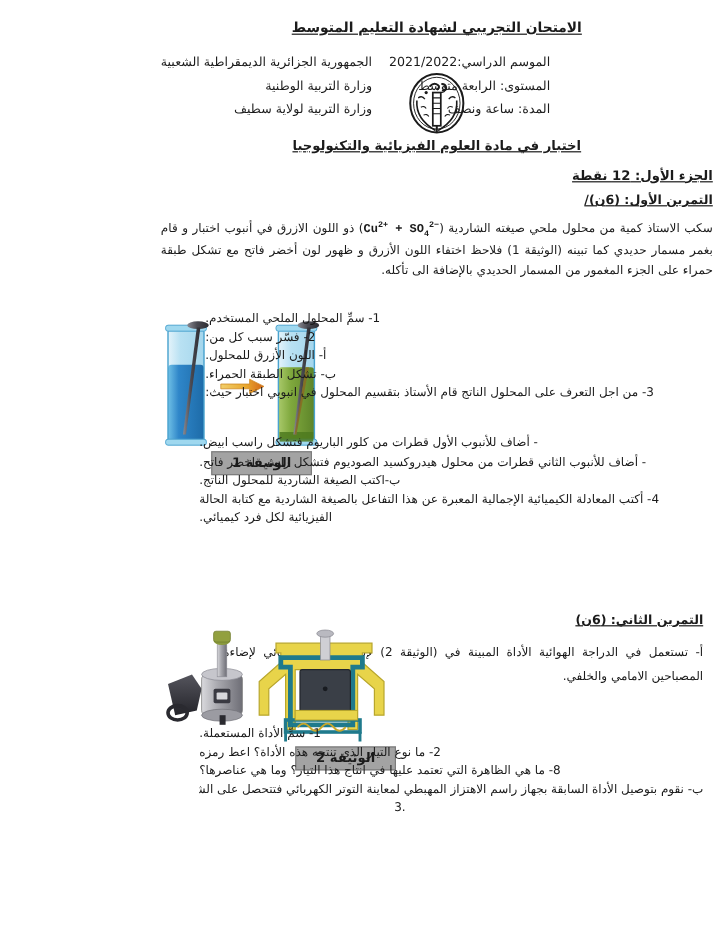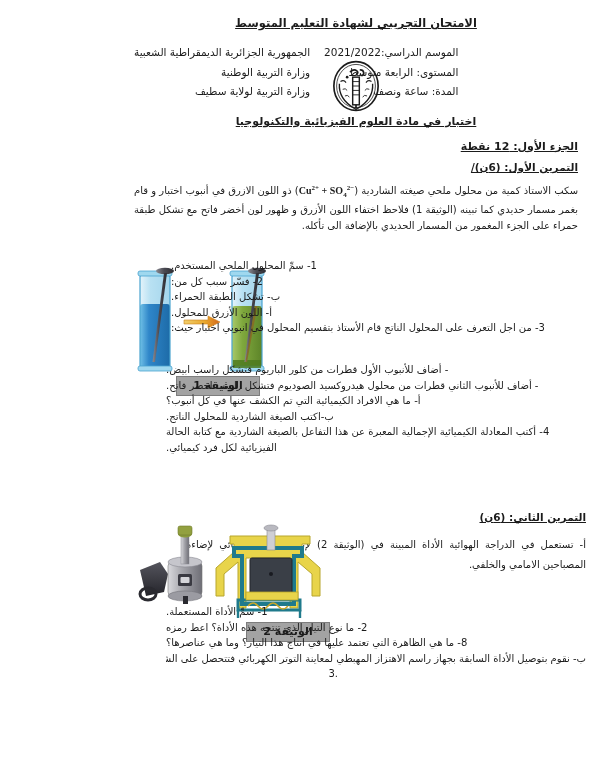--- a/index.html
+++ b/index.html
@@ -15,21 +15,21 @@
     font-family: "DejaVu Sans", "Liberation Sans", sans-serif;
     color: #1b1b1b;
     overflow: hidden;
   }
 
   .page {
     position: relative;
     width: 480px;
     height: 776px;
     box-sizing: border-box;
-    padding: 10px 22px 0 14px;
+    padding: 10px 6px 0 14px;
   }
 
   
   .ar {
     direction: rtl;
     text-align: right;
     font-family: "DejaVu Sans", "Liberation Sans", sans-serif;
     line-height: 1.32;
   }
 
@@ -98,21 +98,21 @@
 
   
   .para {
     font-size: 10px;
     text-align: justify;
     text-align-last: right;
     line-height: 1.62;
     margin: 0 0 4px 0;
   }
   .formula {
-    font-family: Liberation Serif, serif;
+    font-family: Liberation Mono, monospace;
     font-weight: bold;
     font-size: 10px;
     direction: ltr;
     unicode-bidi: isolate;
     display: inline-block;
   }
   .formula sub, .formula sup { font-size: 7px; font-weight: bold; }
 
   
   .q-line {
@@ -328,29 +328,28 @@
         <path d="M122 11 L125 11 L113 100 L110.5 100 Z" fill="url(#gNail)"></path>
         <path d="M121 44 L123.4 44 L113 100 L111.4 100 Z" fill="#8a6a22" opacity="0.85"></path>
       </g>
     </svg>
     <div class="doc-label fig1-label ar">الوثيقة 1</div>
   </div>
 
   <div class="flow-1">
     <div class="q-line ar">1- سمِّ المحلول الملحي المستخدم.</div>
     <div class="q-line ar">2- فسّر سبب كل من:</div>
+    <div class="q-line ar q-indent-1">أ-   اللون الأزرق للمحلول.</div>
     <div class="q-line ar">ب- تشكل الطبقة الحمراء.</div>
-    <div class="q-line ar q-indent-1">أ-   اللون الأزرق للمحلول.</div>
     <div class="q-line ar wrap" style="padding-right:18px; line-height:1.5;">3- من اجل التعرف على المحلول الناتج قام الأستاذ بتقسيم المحلول في انبوبي اختبار حيث:</div>
   </div>
 
   <div class="flow-2">
     <div class="q-line ar clip-right" style="padding-right:18px;">-   أضاف للأنبوب الأول قطرات من كلور الباريوم فتشكل راسب ابيض.</div>
     <div class="q-line ar clip-right" style="padding-right:18px;">-   أضاف للأنبوب الثاني قطرات من محلول هيدروكسيد الصوديوم فتشكل راسب اخضر فاتح.</div>
-    <div class="q-line ar" style="padding-right:30px;">أ-   ما هي الافراد الكيميائية التي تم الكشف عنها في كل أنبوب؟</div>
     <div class="q-line ar" style="padding-right:30px;">ب-اكتب الصيغة الشاردية للمحلول الناتج.</div>
     <div class="q-line ar wrap" style="line-height:1.55;">4-  أكتب المعادلة الكيميائية الإجمالية المعبرة عن هذا التفاعل بالصيغة الشاردية مع كتابة الحالة الفيزيائية لكل فرد كيميائي.</div>
   </div>
 
   <div class="ex2-block">
     <div class="ex-head ar" style="margin-bottom:10px;text-decoration:underline;">التمرين الثاني: (6ن)</div>
     <div class="para-tight ar" style="line-height:2.0;">أ-  تستعمل في الدراجة الهوائية الأداة المبينة في (الوثيقة 2) لإنتاج التيار الكهربائي لإضاءة المصباحين الامامي والخلفي.</div>
   </div>
 
   <div class="fig2-wrap">

